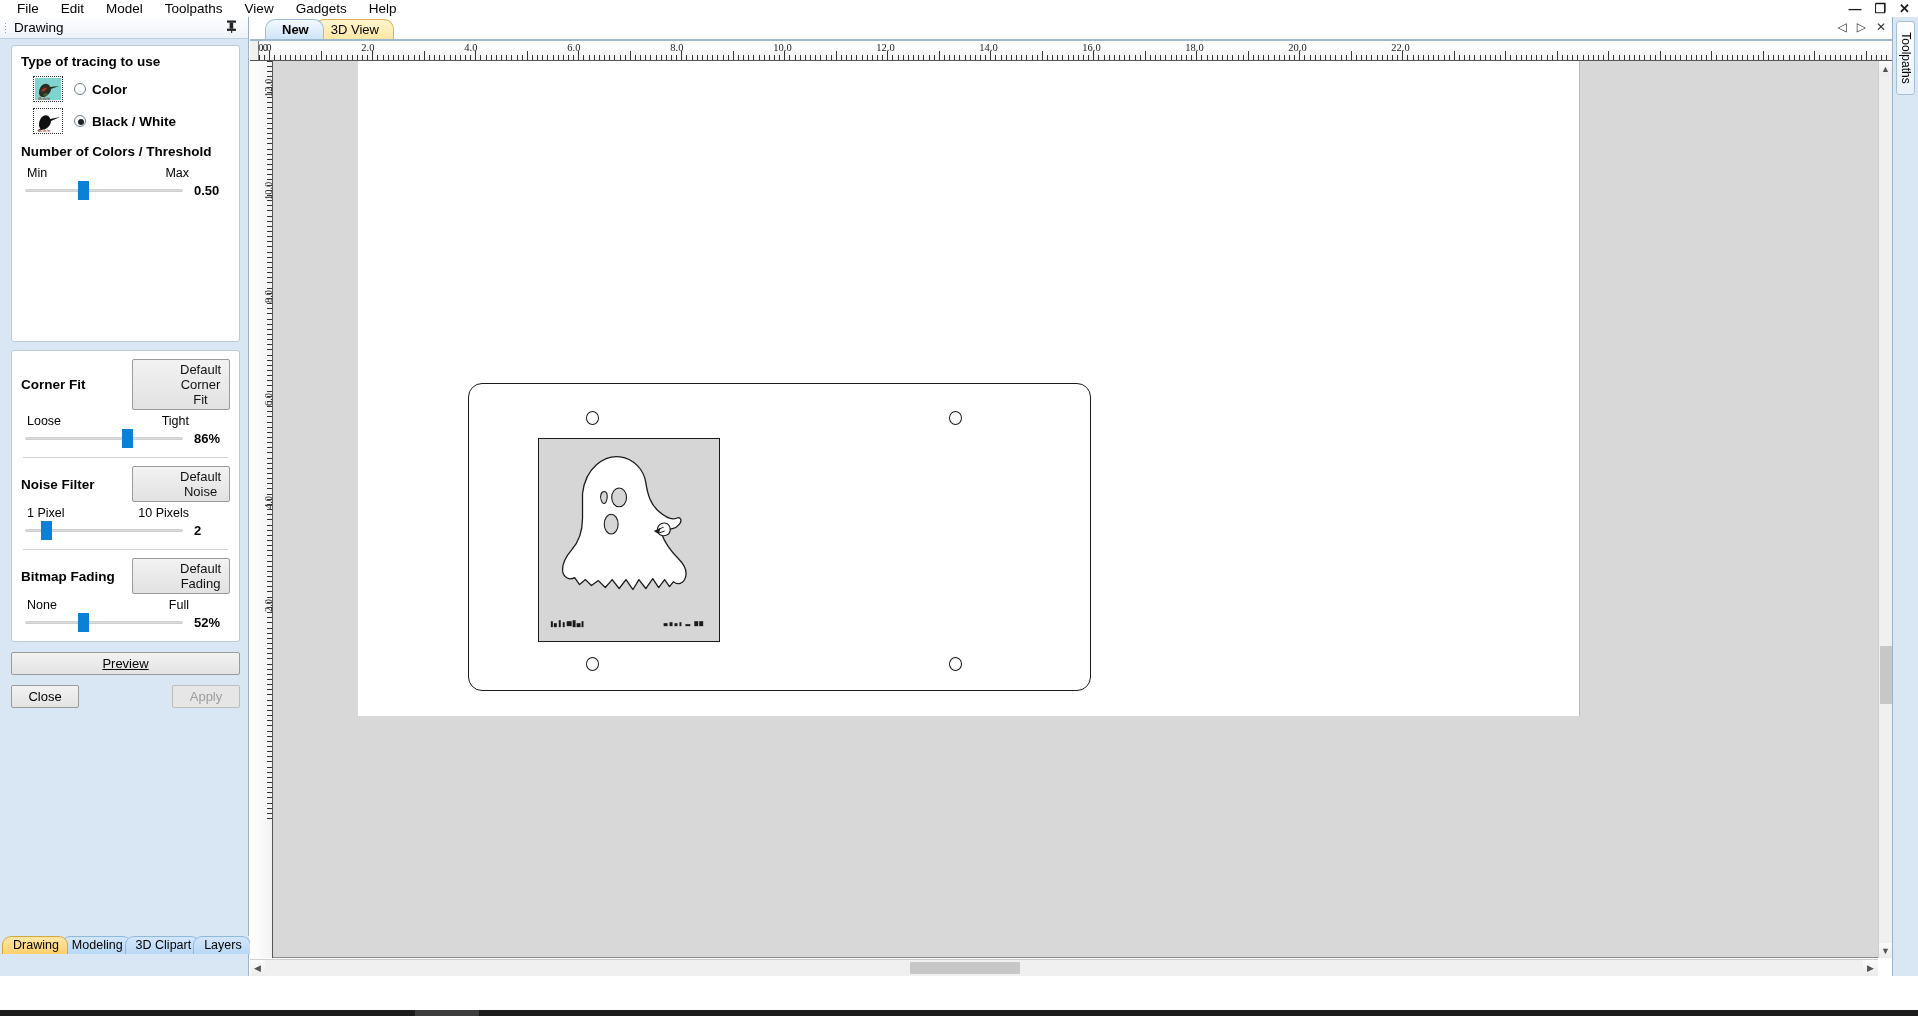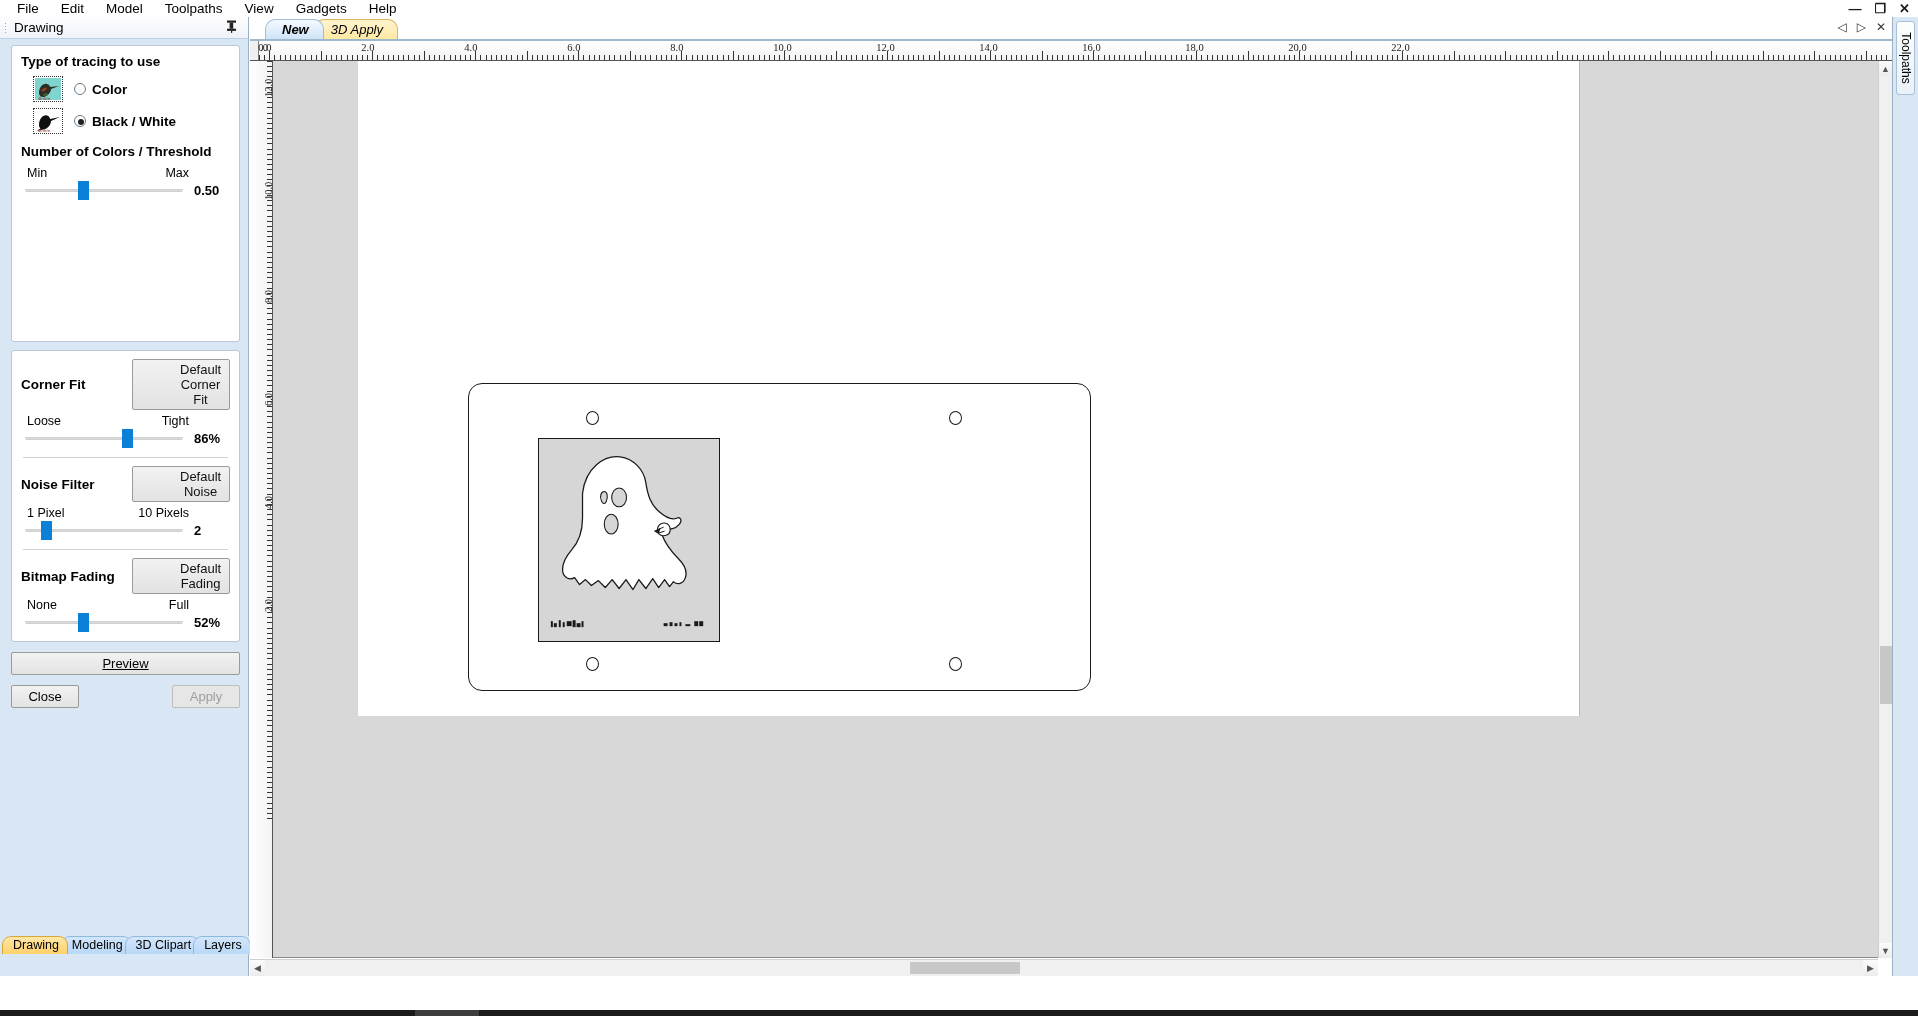--- a/index.html
+++ b/index.html
@@ -221,21 +221,20 @@
   .vtab {
     font-size: 13px;
     padding: 2px 14px 2px 16px;
     border: 1px solid #9fbdd8;
     border-bottom: none;
     border-radius: 10px 10px 0 0;
     margin-right: -10px;
     background: linear-gradient(#dcecfc,#bcd9f4);
     cursor: pointer;
     position: relative;
-    font-style: italic;
   }
   .vtab.sel {
     background: #ffffff;
     font-weight: bold;
     z-index: 4;
     background: linear-gradient(#f4f9ff,#cfe4f8);
   }
   .vtab.alt {
     background: linear-gradient(#fff4cf,#ffe8a4);
     border-color:#dcb35a;
@@ -551,21 +550,21 @@
       <div class="btab">Modeling</div>
       <div class="btab">3D Clipart</div>
       <div class="btab">Layers</div>
     </div>
   </div>
 
   <div class="main">
 
     <div class="tabstrip">
       <div class="vtab sel">New</div>
-      <div class="vtab alt">3D Apply</div>
+      <div class="vtab alt">3D View</div>
       <div class="tab-nav">
         <span>◁</span>
         <span>▷</span>
         <span>✕</span>
       </div>
     </div>
 
     <div class="ruler-h" id="rulerH">
       <div class="corner"></div>
     <div class="rlabel" style="left: 10px; top: 1px;">.0</div>

